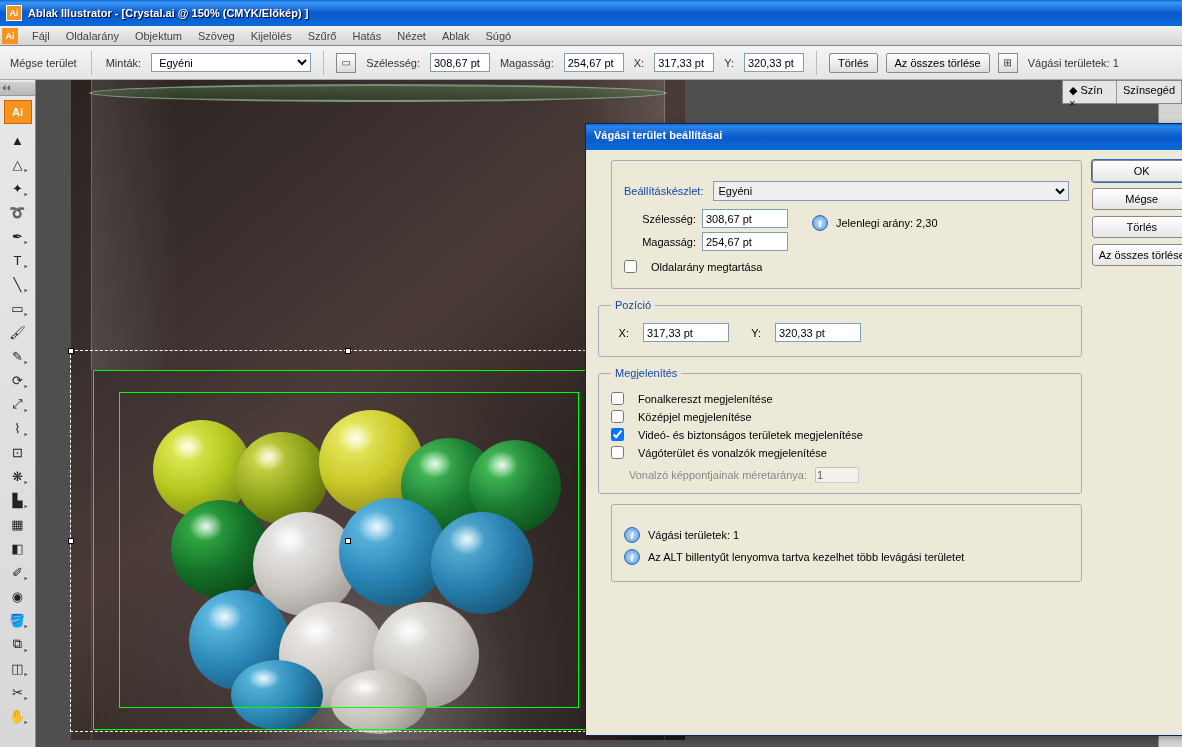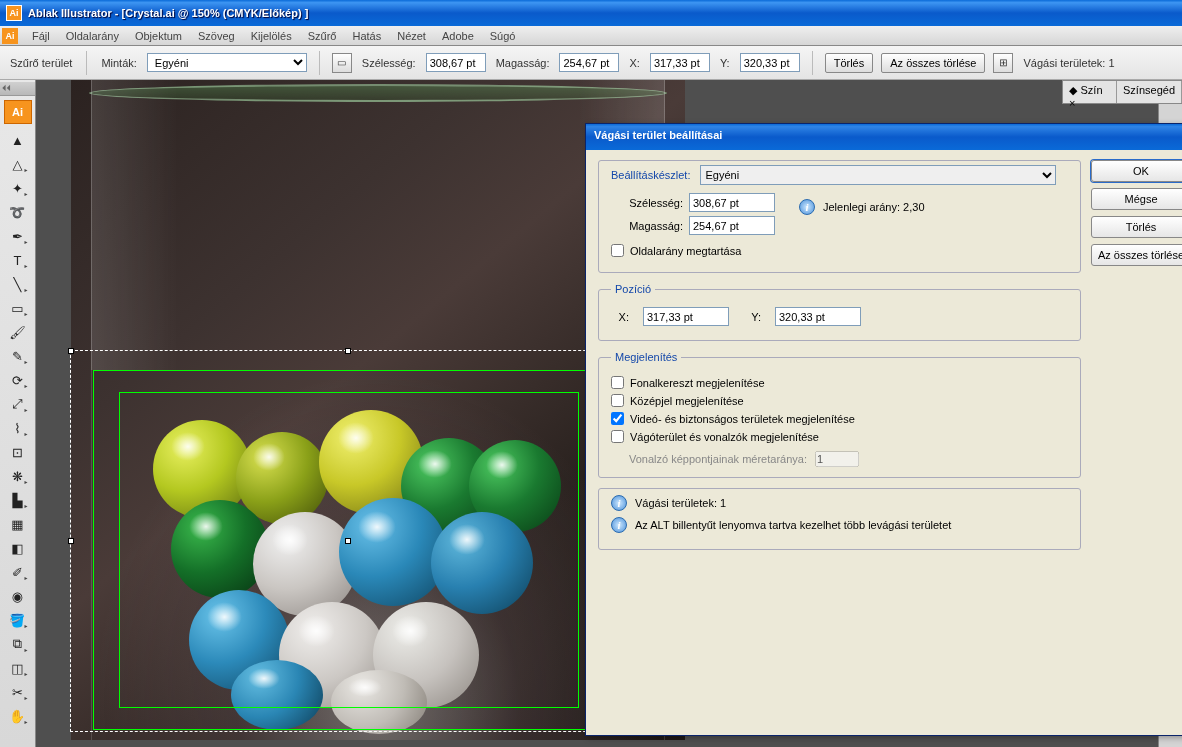--- a/index.html
+++ b/index.html
@@ -54,26 +54,26 @@
 
 .dialog { position:absolute; left:585px; top:123px; width:615px; height:613px; background:#ece9d8; border:1px solid #0a246a; box-shadow:2px 2px 6px rgba(0,0,0,.3);}
 .dialog .dlg-title { height:26px; background:linear-gradient(#0a6ad8,#2f84e6 10%,#0a5acb 50%,#0a6ad8); color:#fff; font-weight:bold; padding:5px 8px; }
 .dialog .dlg-body { padding: 10px 8px 8px 12px; display:flex; gap:10px; }
 .dialog .dlg-left { flex:1; }
 .dialog .dlg-right { width:100px; display:flex;flex-direction:column;gap:6px;align-items:stretch;}
 .dialog .dlg-right button { height:22px; border:1px solid #888; background:linear-gradient(#fff,#e6e6e6); border-radius:3px; cursor:pointer; font-size:11px;}
 .dialog .dlg-right button.primary { box-shadow: 0 0 0 1px #2a6bc9; }
 fieldset { border:1px solid #aab; border-radius:3px; padding:8px 12px 10px; margin-bottom:10px; position:relative; }
 fieldset legend { color:#1347aa; padding:0 4px; font-size:11px; }
-fieldset.nolegend { padding-top:0;}
+fieldset.nolegend { padding-top:16px;margin-left:13px;}
 .row { display:flex; align-items:center; gap:6px; margin:4px 0; }
 .row label { width:72px; text-align:right; }
 .row input[type=text] { width:86px; height:19px; border:1px solid #7f9db9; padding:1px 3px; font-size:11px;}
 .row select { width:356px; height:20px; border:1px solid #7f9db9; font-size:11px;}
-.chk { display:flex;align-items:center;gap:6px;margin:5px 0; }
+.chk { display:flex;align-items:center;gap:14px;margin:5px 0; }
 .chk input { width:13px;height:13px;}
 .chk.indent { margin-left:22px;}
 .info { display:flex;align-items:center;gap:8px;margin:6px 0;}
 .info .i-icon { width:16px;height:16px;border-radius:50%;background:radial-gradient(#cde8ff,#4a90d9);border:1px solid #2a6bb0;display:flex;align-items:center;justify-content:center;color:#fff;font-weight:bold;font-style:italic;font-family:serif;font-size:11px;}
 .ruler-row { display:flex;align-items:center;gap:8px;margin:8px 0 0 18px;color:#888;}
 .ruler-row input { width:44px;}
 </style>
 </head>
 <body>
 
@@ -85,26 +85,26 @@
 <div class="menubar">
   <div class="ai-icon">Ai</div>
   <div class="item">Fájl</div>
   <div class="item">Oldalarány</div>
   <div class="item">Objektum</div>
   <div class="item">Szöveg</div>
   <div class="item">Kijelölés</div>
   <div class="item">Szűrő</div>
   <div class="item">Hatás</div>
   <div class="item">Nézet</div>
-  <div class="item">Adobe</div>
+  <div class="item">Ablak</div>
   <div class="item">Súgó</div>
 </div>
 
 <div class="controlbar">
-  <span class="lbl">Szűrő terület</span>
+  <span class="lbl">Mégse terület</span>
   <div class="sep"></div>
   <span class="lbl">Minták:</span>
   <select><option>Egyéni</option></select>
   <div class="sep"></div>
   <div class="icon-btn">▭</div>
   <span class="lbl">Szélesség:</span>
   <input class="coord" value="308,67 pt" style="">
   <span class="lbl">Magasság:</span>
   <input class="coord" value="254,67 pt" style="">
   <span class="lbl">X:</span>

